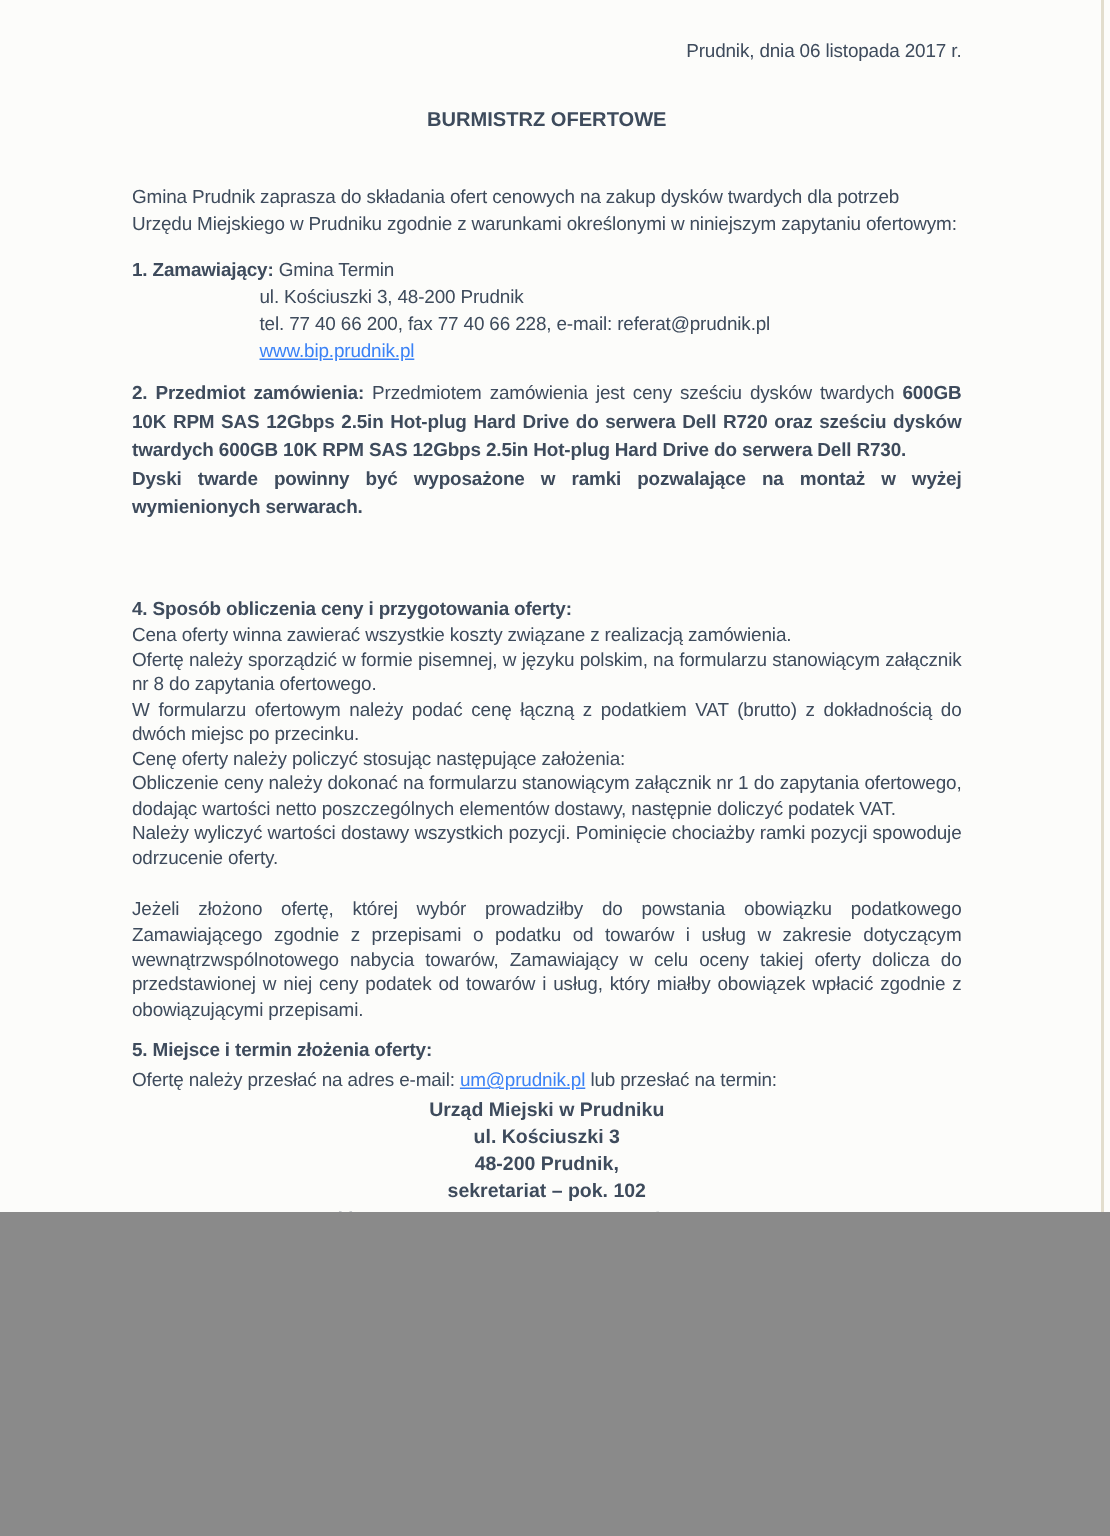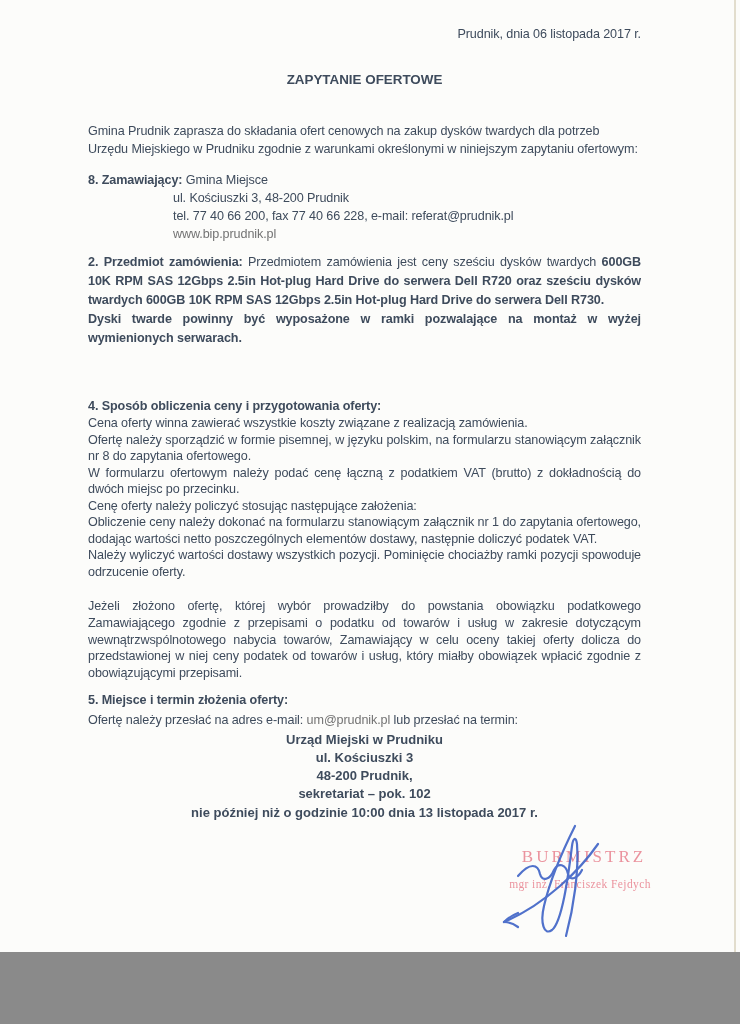--- a/index.html
+++ b/index.html
@@ -3,35 +3,35 @@
 <meta charset="utf-8">
 <title>Scanned document</title>
 <style>
   html,body{margin:0;padding:0;}
   body{
     background:#8a8a8a;
     font-family:"Liberation Sans","DejaVu Sans",sans-serif;
   }
   .page{
     position:relative;
-    width:740px;height:952px;
+    width:740px;height:808px;
     margin:0 auto;
     background:#fcfcfa;
     overflow:hidden;
     color:#3e4b5c;
     font-size:12.6px;
     letter-spacing:-0.1px;
     line-height:17px;
   }
   .abs{position:absolute;left:88px;width:553px;}
   .b{font-weight:bold;}
   .just{text-align:justify;}
   .right{text-align:right;}
   .center{text-align:center;}
-  a.doclink{color:#737373;cursor:pointer;}
+  a.doclink{color:#3b82f6;text-decoration:underline;cursor:pointer;}
   .date{top:26px;padding-right:3px;}
   .title{top:71px;text-align:center;padding-right:38px;font-weight:bold;font-size:13.4px;letter-spacing:0;}
   .intro{top:122px;line-height:18px;}
   .sec1{top:171px;line-height:18px;}
   .sec1 .ind{padding-left:85px;}
   .sec2{top:253px;line-height:19px;}
   .sec3{top:362px;}
   .sec4label{top:398px;}
   .sec4body{top:415px;line-height:16.5px;}
   .taxpara{top:598px;line-height:16.8px;}
@@ -63,26 +63,26 @@
     transform:rotate(-0.12deg);
   }
 </style>
 </head>
 <body>
 
 <div class="page">
 
   <div class="abs right date">Prudnik, dnia 06 listopada 2017 r.</div>
 
-  <div class="abs title">ZAPYTANIE OFERTOWE</div>
+  <div class="abs title">BURMISTRZ OFERTOWE</div>
 
   <div class="abs intro">Gmina Prudnik zaprasza do składania ofert cenowych na zakup dysków twardych dla potrzeb Urzędu Miejskiego w Prudniku zgodnie z warunkami określonymi w niniejszym zapytaniu ofertowym:</div>
 
   <div class="abs sec1">
-    <div><span class="b">8. Zamawiający:</span> <span>Gmina Miejsce</span></div>
+    <div><span class="b">1. Zamawiający:</span> <span>Gmina Termin</span></div>
     <div class="ind">ul. Kościuszki 3, 48-200  Prudnik</div>
     <div class="ind">tel. 77 40 66 200,   fax  77 40 66 228, e-mail: referat@prudnik.pl</div>
     <div class="ind"><a class="doclink">www.bip.prudnik.pl</a></div>
   </div>
 
   <div class="abs sec2 just">
     <div class="just"><span class="b">2. Przedmiot zamówienia:</span> <span>Przedmiotem zamówienia jest ceny sześciu dysków twardych</span> <span class="b">600GB 10K RPM SAS 12Gbps 2.5in Hot-plug Hard Drive do serwera Dell R720 oraz sześciu dysków twardych 600GB 10K RPM SAS 12Gbps 2.5in Hot-plug Hard Drive do serwera Dell R730.</span></div>
     <div class="just b">Dyski twarde powinny być wyposażone w ramki pozwalające na montaż w wyżej wymienionych serwarach.</div>
   </div>
 

